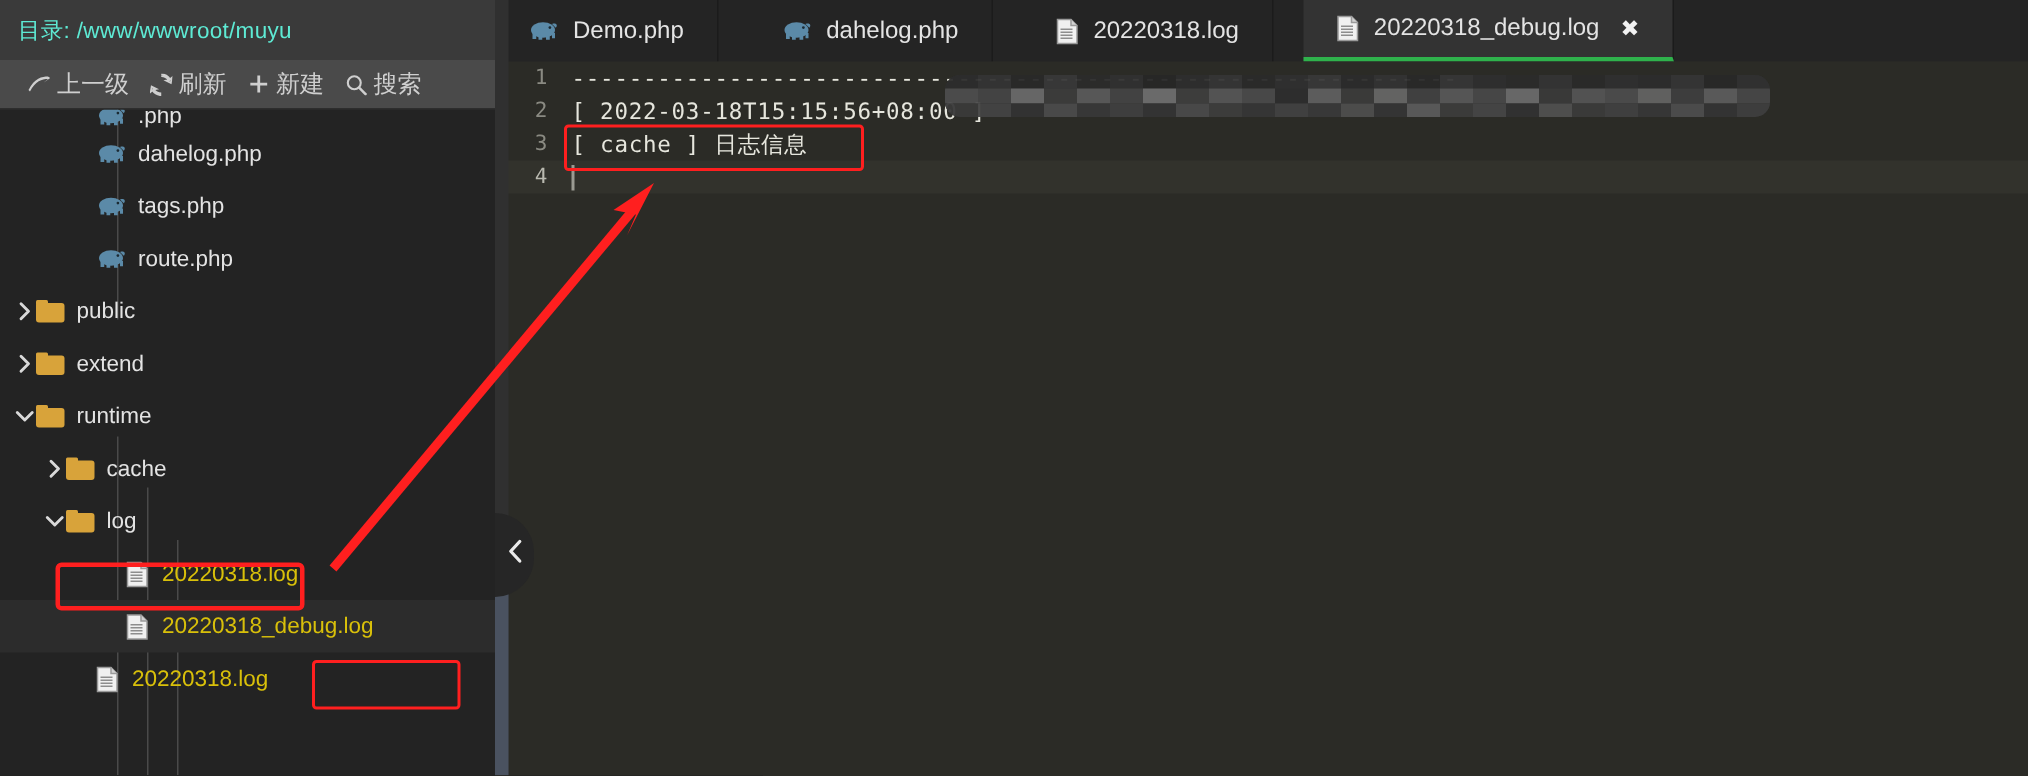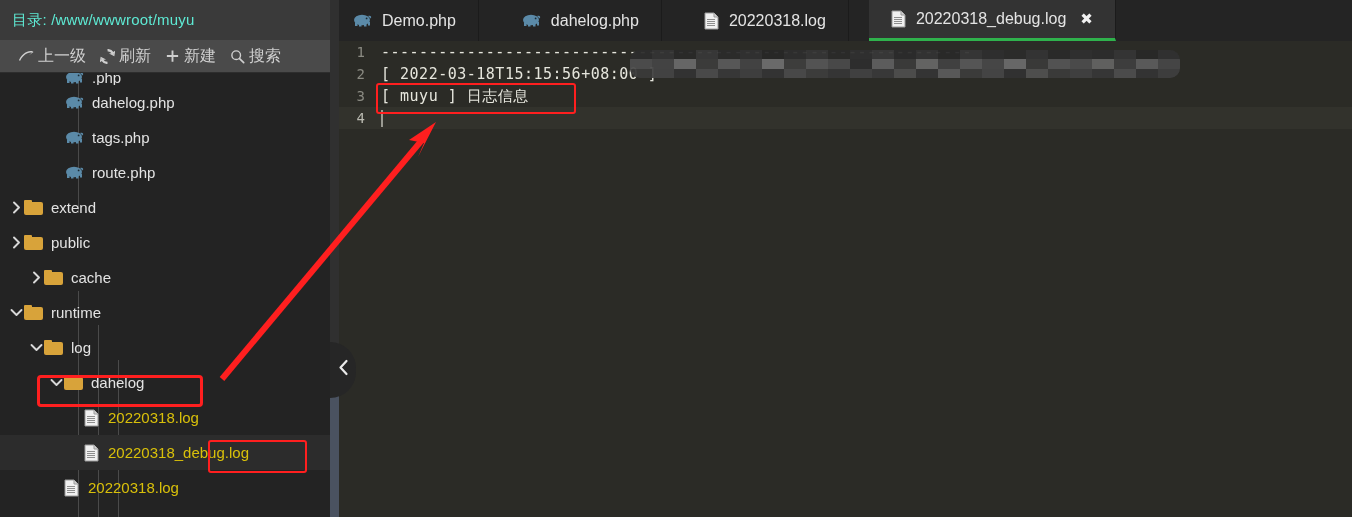--- a/index.html
+++ b/index.html
@@ -266,71 +266,61 @@
             <span class="name">route.php</span>
           </div>
           <div class="row">
             <div style="width: 8px; flex: 0 0 8px;"></div>
             <span class="chev">
               <svg width="11" height="13" viewBox="0 0 11 13">
                 <path d="M3 1.5 L8 6.5 L3 11.5" stroke="#d8d8d8" stroke-width="1.9" fill="none" stroke-linecap="round" stroke-linejoin="round"></path>
               </svg>
             </span>
             <span class="folder-ico"></span>
-            <span class="name">extend</span>
+            <span class="name">public</span>
           </div>
           <div class="row">
             <div style="width: 8px; flex: 0 0 8px;"></div>
             <span class="chev">
               <svg width="11" height="13" viewBox="0 0 11 13">
                 <path d="M3 1.5 L8 6.5 L3 11.5" stroke="#d8d8d8" stroke-width="1.9" fill="none" stroke-linecap="round" stroke-linejoin="round"></path>
               </svg>
             </span>
             <span class="folder-ico"></span>
-            <span class="name">public</span>
+            <span class="name">extend</span>
+          </div>
+          <div class="row">
+            <div style="width: 8px; flex: 0 0 8px;"></div>
+            <span class="chev">
+              <svg width="13" height="11" viewBox="0 0 13 11">
+                <path d="M1.5 3 L6.5 8 L11.5 3" stroke="#d8d8d8" stroke-width="1.9" fill="none" stroke-linecap="round" stroke-linejoin="round"></path>
+              </svg>
+            </span>
+            <span class="folder-ico"></span>
+            <span class="name">runtime</span>
           </div>
           <div class="row">
             <div style="width: 28px; flex: 0 0 28px;"></div>
             <span class="chev">
               <svg width="11" height="13" viewBox="0 0 11 13">
                 <path d="M3 1.5 L8 6.5 L3 11.5" stroke="#d8d8d8" stroke-width="1.9" fill="none" stroke-linecap="round" stroke-linejoin="round"></path>
               </svg>
             </span>
             <span class="folder-ico"></span>
             <span class="name">cache</span>
           </div>
           <div class="row">
-            <div style="width: 8px; flex: 0 0 8px;"></div>
-            <span class="chev">
-              <svg width="13" height="11" viewBox="0 0 13 11">
-                <path d="M1.5 3 L6.5 8 L11.5 3" stroke="#d8d8d8" stroke-width="1.9" fill="none" stroke-linecap="round" stroke-linejoin="round"></path>
-              </svg>
-            </span>
-            <span class="folder-ico"></span>
-            <span class="name">runtime</span>
-          </div>
-          <div class="row">
             <div style="width: 28px; flex: 0 0 28px;"></div>
             <span class="chev">
               <svg width="13" height="11" viewBox="0 0 13 11">
                 <path d="M1.5 3 L6.5 8 L11.5 3" stroke="#d8d8d8" stroke-width="1.9" fill="none" stroke-linecap="round" stroke-linejoin="round"></path>
               </svg>
             </span>
             <span class="folder-ico"></span>
             <span class="name">log</span>
-          </div>
-          <div class="row">
-            <div style="width: 48px; flex: 0 0 48px;"></div>
-            <span class="chev">
-              <svg width="13" height="11" viewBox="0 0 13 11">
-                <path d="M1.5 3 L6.5 8 L11.5 3" stroke="#d8d8d8" stroke-width="1.9" fill="none" stroke-linecap="round" stroke-linejoin="round"></path>
-              </svg>
-            </span>
-            <span class="folder-ico"></span>
-            <span class="name">dahelog</span>
           </div>
           <div class="row">
             <div style="width: 68px; flex: 0 0 68px;"></div>
             <span class="chev"></span>
             <span class="doc-ico">
               <svg width="15" height="18" viewBox="0 0 15 18">
                 <path d="M1 1 H10 L14 5 V17 H1 Z" fill="#f0f0f0" stroke="#9a9a9a" stroke-width="1"></path>
                 <path d="M10 1 V5 H14" fill="#d2d2d2" stroke="#9a9a9a" stroke-width="1"></path>
                 <g fill="#8d8d8d">
                   <rect x="3" y="7" width="8" height="1"></rect>
@@ -445,21 +435,21 @@
           <div class="codeline">
             <div class="gutter">1</div>
             <div class="code">--------------------------------------------------------------</div>
           </div>
           <div class="codeline">
             <div class="gutter">2</div>
             <div class="code">[ 2022-03-18T15:15:56+08:00 ]</div>
           </div>
           <div class="codeline">
             <div class="gutter">3</div>
-            <div class="code">[ muyu ] 日志信息</div>
+            <div class="code">[ cache ] 日志信息</div>
           </div>
           <div class="codeline cur">
             <div class="gutter cur">4</div>
             <div class="code"><span class="caret"></span></div>
           </div>
         </div>
 
       <div class="mosaic" style="left:300px; top:9px; width:550px; height:28px;">
         <svg width="550" height="28" viewBox="0 0 550 28" preserveAspectRatio="none">
           <defs>

